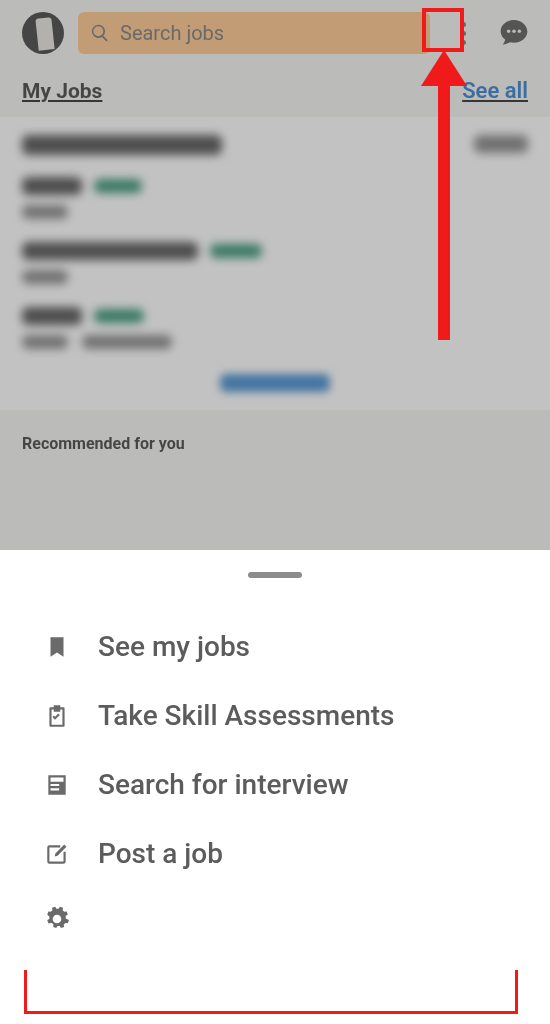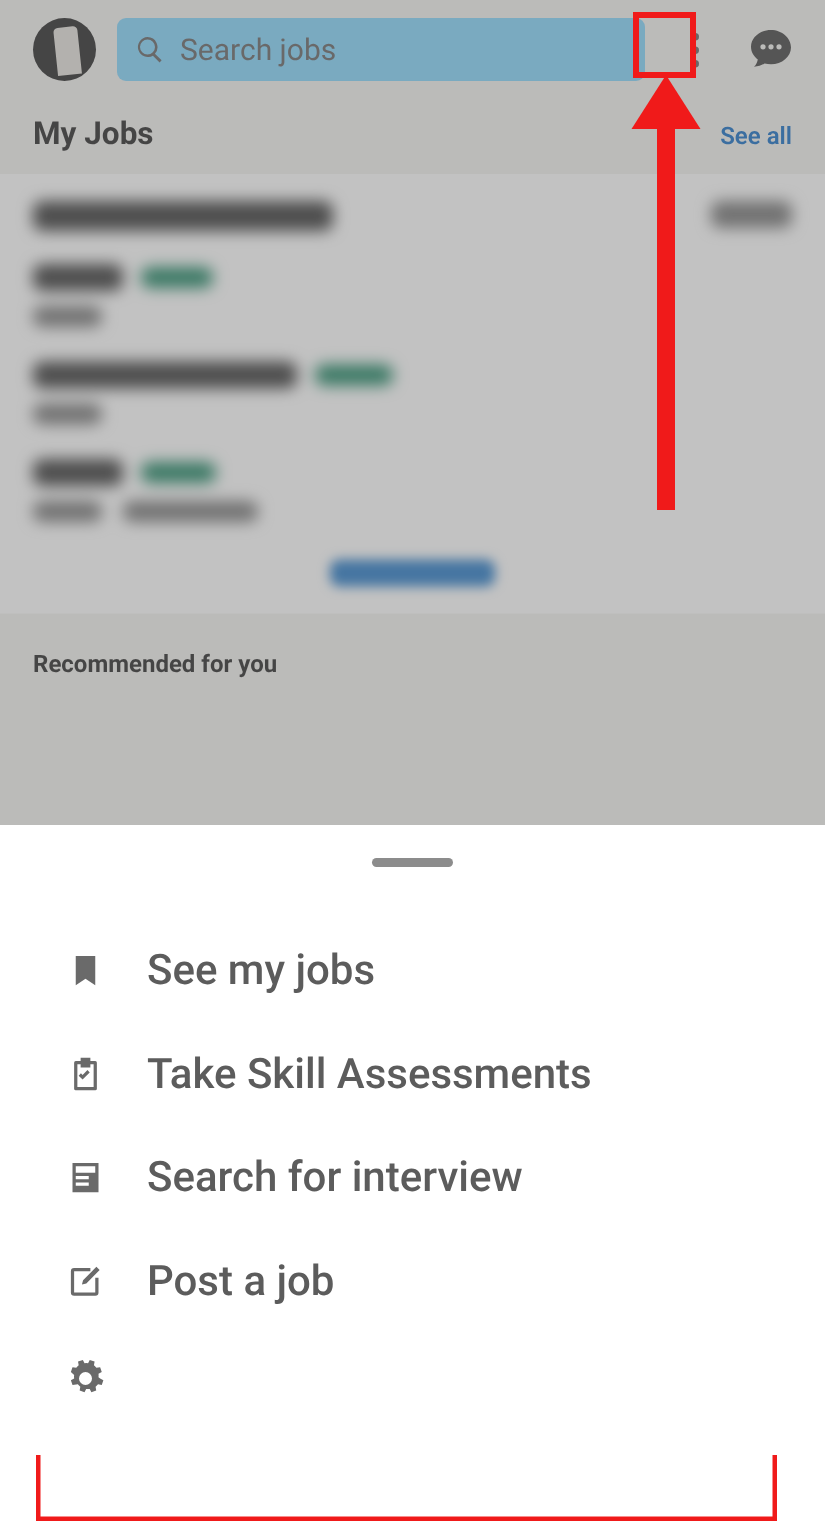--- a/index.html
+++ b/index.html
@@ -6,31 +6,31 @@
   body { width: 550px; height: 1024px; background: #fff; overflow: hidden; position: relative; }
 
   
   .page { position: absolute; top: 0; left: 0; width: 550px; height: 550px; background: #f3f2ef; }
   .page-overlay { position: absolute; inset: 0; background: rgba(120,120,120,0.45); pointer-events: none; }
 
   
   .topbar { display: flex; align-items: center; gap: 14px; padding: 12px 18px 10px 22px; }
   .avatar { width: 42px; height: 42px; border-radius: 50%; background: #1c1c1c; position: relative; overflow: hidden; flex-shrink:0;}
   .avatar::after { content:""; position:absolute; inset:6px 11px 4px 15px; background:#e4e0da; border-radius:3px 3px 0 0; transform: rotate(-6deg); }
-  .searchbar { flex: 1; display: flex; align-items:center; gap:10px; height: 42px; background: #7dd3fc; border-radius: 6px; padding: 0 12px; color:#5f5f5f; font-size:20px; }
+  .searchbar { flex: 1; display: flex; align-items:center; gap:10px; height: 42px; background: #fdba74; border-radius: 6px; padding: 0 12px; color:#5f5f5f; font-size:20px; }
   .searchbar svg { width:20px; height:20px; fill:#5e5e5e; }
   .searchbar .ph { color:#5e5e5e; }
   .more-btn { width:38px; height:38px; display:flex; flex-direction:column; justify-content:center; align-items:center; gap:4px; }
   .more-btn .dot { width:5px; height:5px; border-radius:50%; background:#5d5d5d; }
   .chat-btn { width:34px; height:34px; margin-left:2px; }
   .chat-btn svg { width:32px; height:32px; fill:#3a3a3a; }
 
-  .section-row { display:flex; justify-content:space-between; align-items:center; padding: 14px 22px 14px 22px; }
+  .section-row { display:flex; justify-content:space-between; align-items:center; padding: 14px 22px 14px 22px; text-decoration: underline; }
   .section-title { font-size:21px; font-weight:700; color:#1d1d1d; }
-  .see-all { color:#0a66c2; font-size:16px; font-weight:600; }
+  .see-all { color:#0a66c2; font-size:22px; font-weight:600; }
 
   .card { background:#fff; margin:0 0px; padding:18px 22px 14px 22px; }
   .card-head { display:flex; justify-content:space-between; }
 
   
   .blur-strong { filter: blur(5px); }
   .bar { border-radius:6px; display:inline-block; vertical-align:middle; }
   .bk-dark { background:#2d2d2d; }
   .bk-mid  { background:#6e6e6e; }
   .bk-green{ background:#0a7a55; }

